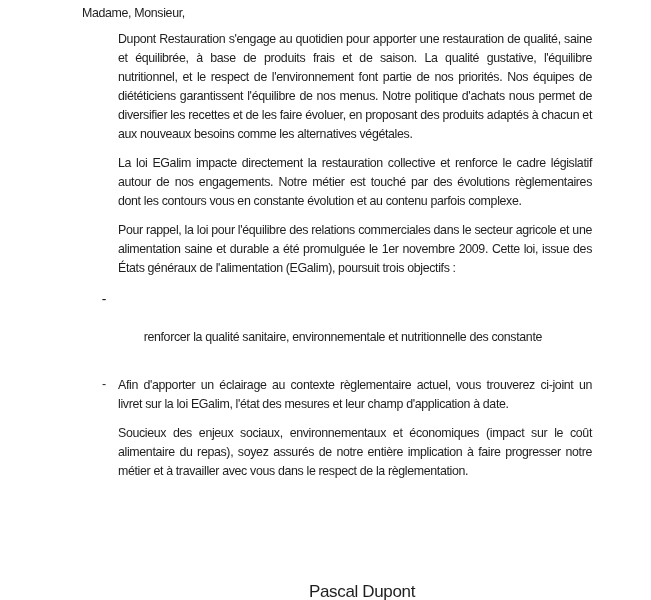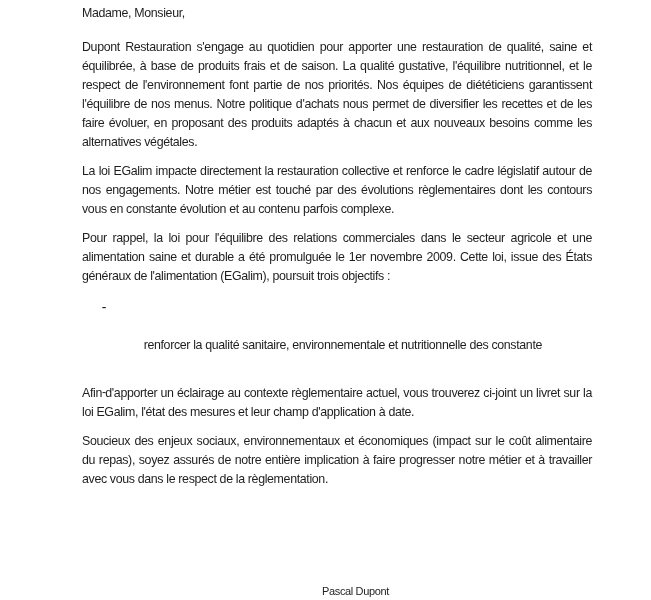--- a/index.html
+++ b/index.html
@@ -23,43 +23,43 @@
     }
     .line-wrap {
       font-size: 12.4px;
       line-height: 19px;
       letter-spacing: -0.35px;
     }
     p {
       margin: 0;
       text-align: justify;
     }
-    .greeting { margin-bottom: 15px; }
-    .para { margin-bottom: 10px; }
+    .greeting { margin-bottom: 7px; }
+    .para { margin-bottom: 10px; margin-left: 36px; }
     .bullets {
       list-style: none;
       margin: 0 0 10px 0;
       padding: 0;
     }
     .bullets li {
       position: relative;
       padding-left: 40px;
       margin-bottom: 9px;
       text-align: justify;
     }
     .bullets li .dash {
       position: absolute;
       left: 20px;
       top: 0;
     }
     .signature {
       position: absolute;
-      left: 322px;
+      left: 309px;
       top: 582px;
-      font-size: 11px;
+      font-size: 17px;
       line-height: 19px;
       letter-spacing: -0.35px;
     }
   </style>
 </head>
 <body>
 
 <div class="page line-wrap">
   <p class="greeting">Madame, Monsieur,</p>
 

